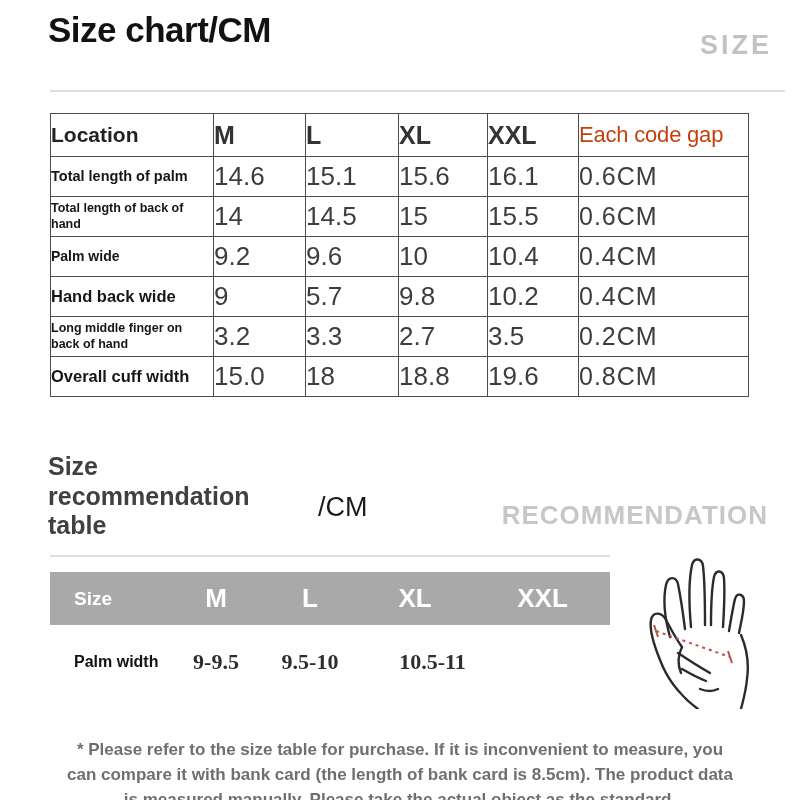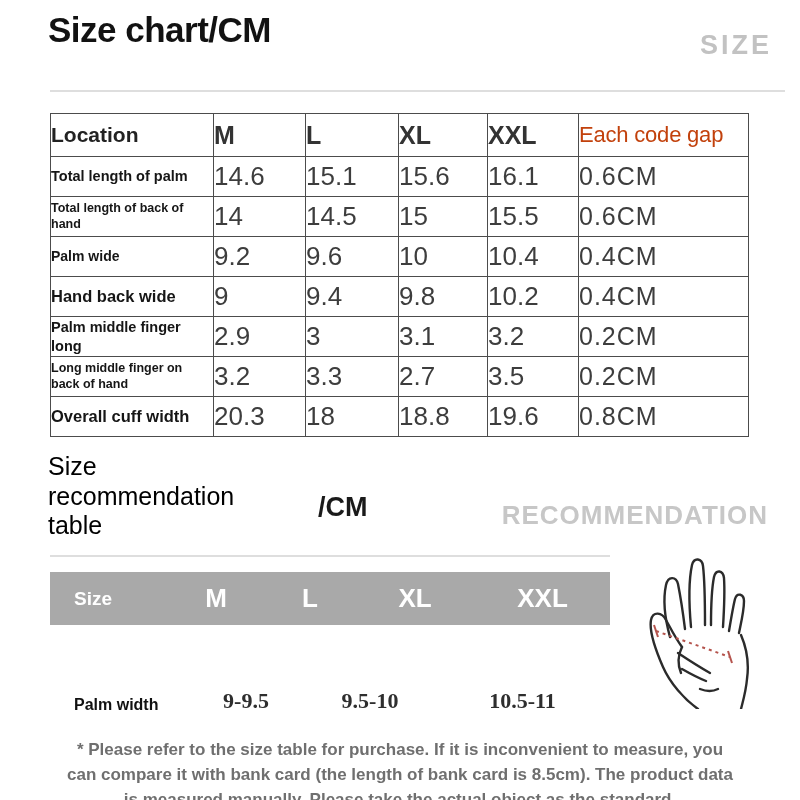--- a/index.html
+++ b/index.html
@@ -39,35 +39,35 @@
   th.rowlabel span{display:inline-block;max-width:142px;line-height:1.25;}
   th.rowlabel.sz-xs{font-size:12.5px;}
   th.rowlabel.sz-sm{font-size:14.5px;}
   th.rowlabel.sz-md{font-size:16.5px;}
   th.rowlabel.sz-lg{font-size:14px;}
   td.val{font-size:26px;font-weight:normal;color:#3d3d3d;}
   td.gapval{font-size:25px;font-weight:normal;color:#3d3d3d;letter-spacing:1px;margin-top:27px;}
   
   .rec-title{
     position:absolute;left:48px;top:452px;width:225px;font-size:25px;
-    font-weight:normal;line-height:1.18;color:#000000;
-  }
-  .rec-unit{position:absolute;left:318px;top:492px;font-size:27px;font-weight:bold;color:#1a1a1a;}
+    font-weight:bold;line-height:1.18;color:#404040;
+  }
+  .rec-unit{position:absolute;left:318px;top:492px;font-size:27px;font-weight:normal;color:#1a1a1a;}
   .wm-rec{
     position:absolute;right:32px;top:500px;font-size:26px;font-weight:bold;
     color:#c7c7c7;letter-spacing:1px;
   }
   
   .rec-bar{
     position:absolute;left:50px;top:572px;width:608px;height:53px;
     background:#a9a9a9;display:flex;align-items:center;color:#ffffff;
   }
   .rec-row{
-    position:absolute;left:50px;top:666px;width:608px;height:48px;
-    display:flex;align-items:flex-end;color:#242424;gap:30px;
+    position:absolute;left:50px;top:638px;width:608px;height:48px;
+    display:flex;align-items:center;color:#242424;
   }
   .c-label{width:122px;padding-left:24px;box-sizing:border-box;text-align:left;}
   .c-m{width:88px;text-align:center;}
   .c-l{width:100px;text-align:center;}
   .c-xl{width:110px;text-align:center;}
   .c-xxl{width:145px;text-align:center;}
   .rec-bar .c-label{font-size:19px;font-weight:bold;}
   .rec-bar .hsize{font-size:26px;font-weight:bold;}
   .rec-row .c-label{font-size:16px;font-weight:bold;color:#111;}
   .rec-row .vsize{font-size:22px;font-weight:bold;color:#2e2e2e;font-family:Liberation Serif, serif;}
@@ -128,44 +128,36 @@
         <th class="rowlabel sz-lg"><span>Palm wide</span></th>
         <td class="val">9.2</td>
         <td class="val">9.6</td>
         <td class="val">10</td>
         <td class="val">10.4</td>
         <td class="gapval">0.4CM</td>
       </tr>
       <tr class="datarow">
         <th class="rowlabel sz-md"><span>Hand back wide</span></th>
         <td class="val">9</td>
-        <td class="val">9.4</td>
+        <td class="val">5.7</td>
         <td class="val">9.8</td>
         <td class="val">10.2</td>
         <td class="gapval">0.4CM</td>
-      </tr>
-      <tr class="datarow">
-        <th class="rowlabel sz-sm"><span>Palm middle finger long</span></th>
-        <td class="val">2.9</td>
-        <td class="val">3</td>
-        <td class="val">3.1</td>
-        <td class="val">3.2</td>
-        <td class="gapval">0.2CM</td>
       </tr>
       <tr class="datarow">
         <th class="rowlabel sz-xs"><span>Long middle finger on back of hand</span></th>
         <td class="val">3.2</td>
         <td class="val">3.3</td>
         <td class="val">2.7</td>
         <td class="val">3.5</td>
         <td class="gapval">0.2CM</td>
       </tr>
       <tr class="datarow">
         <th class="rowlabel sz-md"><span>Overall cuff width</span></th>
-        <td class="val">20.3</td>
+        <td class="val">15.0</td>
         <td class="val">18</td>
         <td class="val">18.8</td>
         <td class="val">19.6</td>
         <td class="gapval">0.8CM</td>
       </tr>
     </tbody>
   </table>
 
   <div class="rec-title">Size recommendation table</div>
   <div class="rec-unit">/CM</div>

